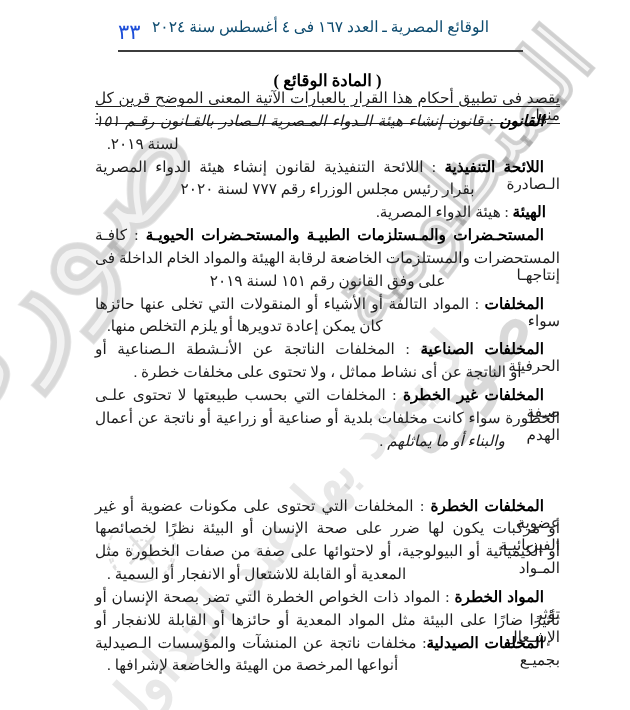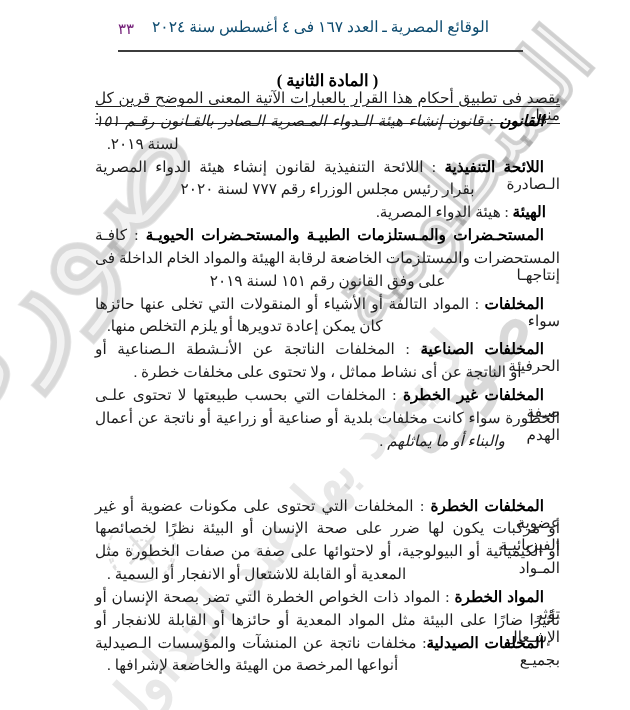--- a/index.html
+++ b/index.html
@@ -20,21 +20,21 @@
       color:rgba(0,0,0,0.04);-webkit-text-stroke:1.5px rgba(0,0,0,0.15);
       transform:rotate(-50deg);transform-origin:left center;}
   .wm-solid{left:408px;top:400px;font-size:72px;font-weight:bold;
       color:rgba(0,0,0,0.15);transform:rotate(-50deg);transform-origin:left center;}
   .wm-phrase{left:110px;top:690px;font-size:58px;font-weight:bold;
       color:rgba(0,0,0,0.09);transform:rotate(-48deg);transform-origin:left center;}
   .wm-emblem{position:absolute;left:100px;top:508px;z-index:0;opacity:.55;}
 
   
   .header{position:absolute;top:16px;left:118px;width:405px;height:28px;z-index:2;}
-  .page-number{position:absolute;left:0;top:4px;font-size:15px;color:#701a75;}
+  .page-number{position:absolute;left:0;top:4px;font-size:21px;color:#1d4ed8;}
   .gazette-title{position:absolute;left:0;right:0;top:2px;text-align:center;
       direction:rtl;font-size:15.5px;color:#0c4a6e;}
   .header-rule{position:absolute;top:50px;left:118px;width:405px;
       border-top:2px solid #3c3c3c;z-index:2;}
 
   
   .article-title{position:absolute;top:60px;left:95px;width:465px;text-align:center;
       direction:rtl;font-weight:bold;font-size:16.5px;color:#000;z-index:2;}
 
   
@@ -69,21 +69,21 @@
       <path d="M28,70 Q42,78 56,70"></path>
     </g>
   </svg>
 
   <header class="header">
     <span class="page-number">٣٣</span>
     <span class="gazette-title">الوقائع المصرية ـ العدد ١٦٧ فى ٤ أغسطس سنة ٢٠٢٤</span>
   </header>
   <div class="header-rule"></div>
 
-  <h1 class="article-title">( المادة الثانية )</h1>
+  <h1 class="article-title">( المادة الوقائع )</h1>
 
   <section class="doc-body" id="doc-body">
       <div class="line justify underline">يقصد فى تطبيق أحكام هذا القرار بالعبارات الآتية المعنى الموضح قرين كل منها :</div>
       <div class="line justify" style="text-indent: 16px; font-style: italic;"><span class="term">القانون</span><span> : قانون إنشاء هيئة الـدواء المـصرية الـصادر بالقـانون رقـم ١٥١</span></div>
       <div class="line left">لسنة ٢٠١٩.</div>
       <div class="line justify" style="text-indent: 16px;"><span class="term">اللائحة التنفيذية</span><span> : اللائحة التنفيذية لقانون إنشاء هيئة الدواء المصرية الـصادرة</span></div>
       <div class="line center">بقرار رئيس مجلس الوزراء رقم ٧٧٧ لسنة ٢٠٢٠</div>
       <div class="line right" style="padding-right: 14px;"><span class="term">الهيئة</span><span> : هيئة الدواء المصرية.</span></div>
       <div class="line justify" style="text-indent: 16px;"><span class="term">المستحـضرات والمـستلزمات الطبيـة والمستحـضرات الحيويـة</span><span> : كافـة</span></div>
       <div class="line justify">المستحضرات والمستلزمات الخاضعة لرقابة الهيئة والمواد الخام الداخلة فى إنتاجهـا</div>

